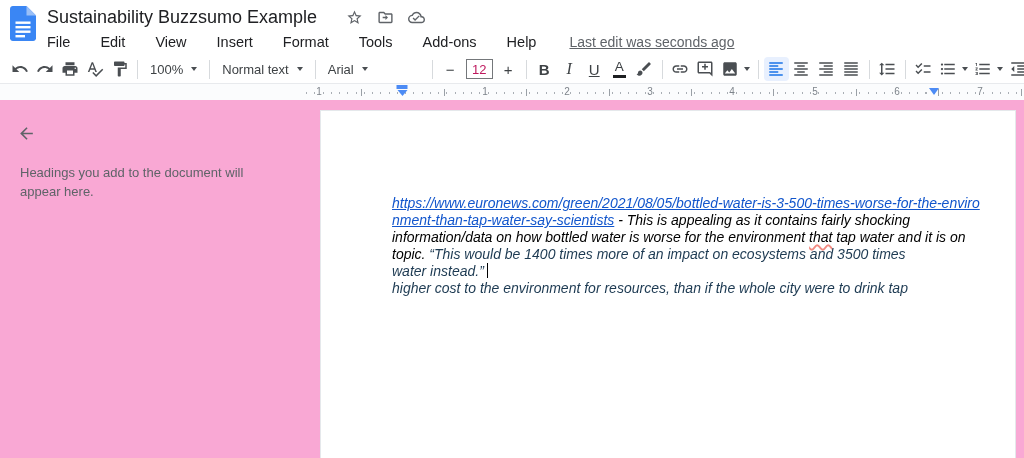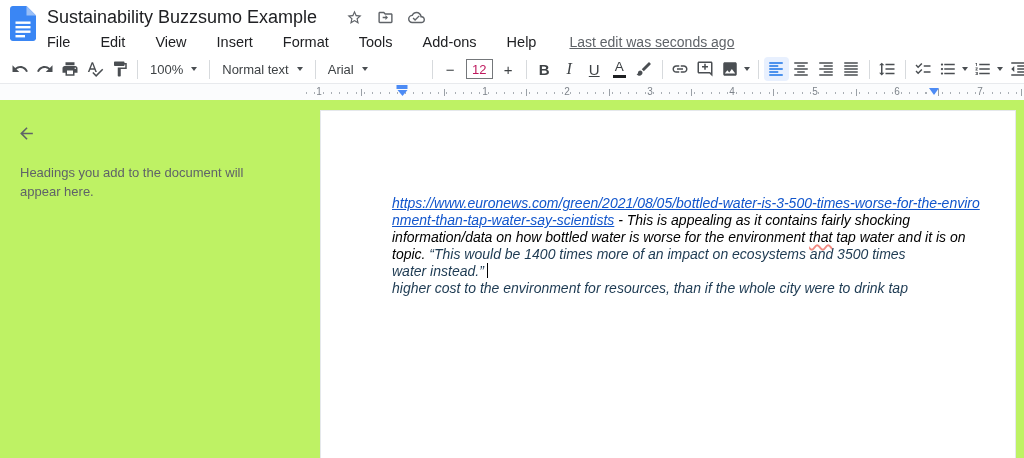--- a/index.html
+++ b/index.html
@@ -52,21 +52,21 @@
   .ruler-num{position:absolute;top:2px;font-size:10px;color:#7d838a;transform:translateX(-50%);line-height:11px;}
   .marker-left{position:absolute;left:402px;top:1px;transform:translateX(-50%);
                display:flex;flex-direction:column;align-items:center;}
   .m-rect{width:11px;height:4px;background:#4c8bf5;}
   .m-tri{margin-top:1px;width:0;height:0;border-left:5.5px solid transparent;
          border-right:5.5px solid transparent;border-top:6px solid #4c8bf5;}
   .marker-right{position:absolute;left:934px;top:4px;transform:translateX(-50%);width:0;height:0;
          border-left:5.5px solid transparent;border-right:5.5px solid transparent;border-top:7px solid #4c8bf5;}
 
   
-  .canvas{position:absolute;top:100px;left:0;right:0;bottom:0;background:#bef264;overflow:hidden;}
+  .canvas{position:absolute;top:100px;left:0;right:0;bottom:0;background:#f9a8d4;overflow:hidden;}
   .back-btn{position:absolute;left:14px;top:21px;width:24px;height:24px;color:#5f6368;
             display:flex;align-items:center;justify-content:center;}
   .back-btn svg{width:19px;height:19px;fill:currentColor;}
   .outline-hint{position:absolute;left:20px;top:63px;width:248px;margin:0;
                 font-size:13px;line-height:19px;color:#5f6368;}
   .page{position:absolute;left:320px;top:10px;width:696px;height:420px;background:#fff;
         border:1px solid #e5e8eb;box-sizing:border-box;cursor:text;}
   .doc-text{padding:84px 0 0 71px;font-size:14px;line-height:17px;color:#000;}
   .doc-line{white-space:pre;height:17px;font-style:italic;}
   .seg-link{color:#1155cc;text-decoration:underline;}

